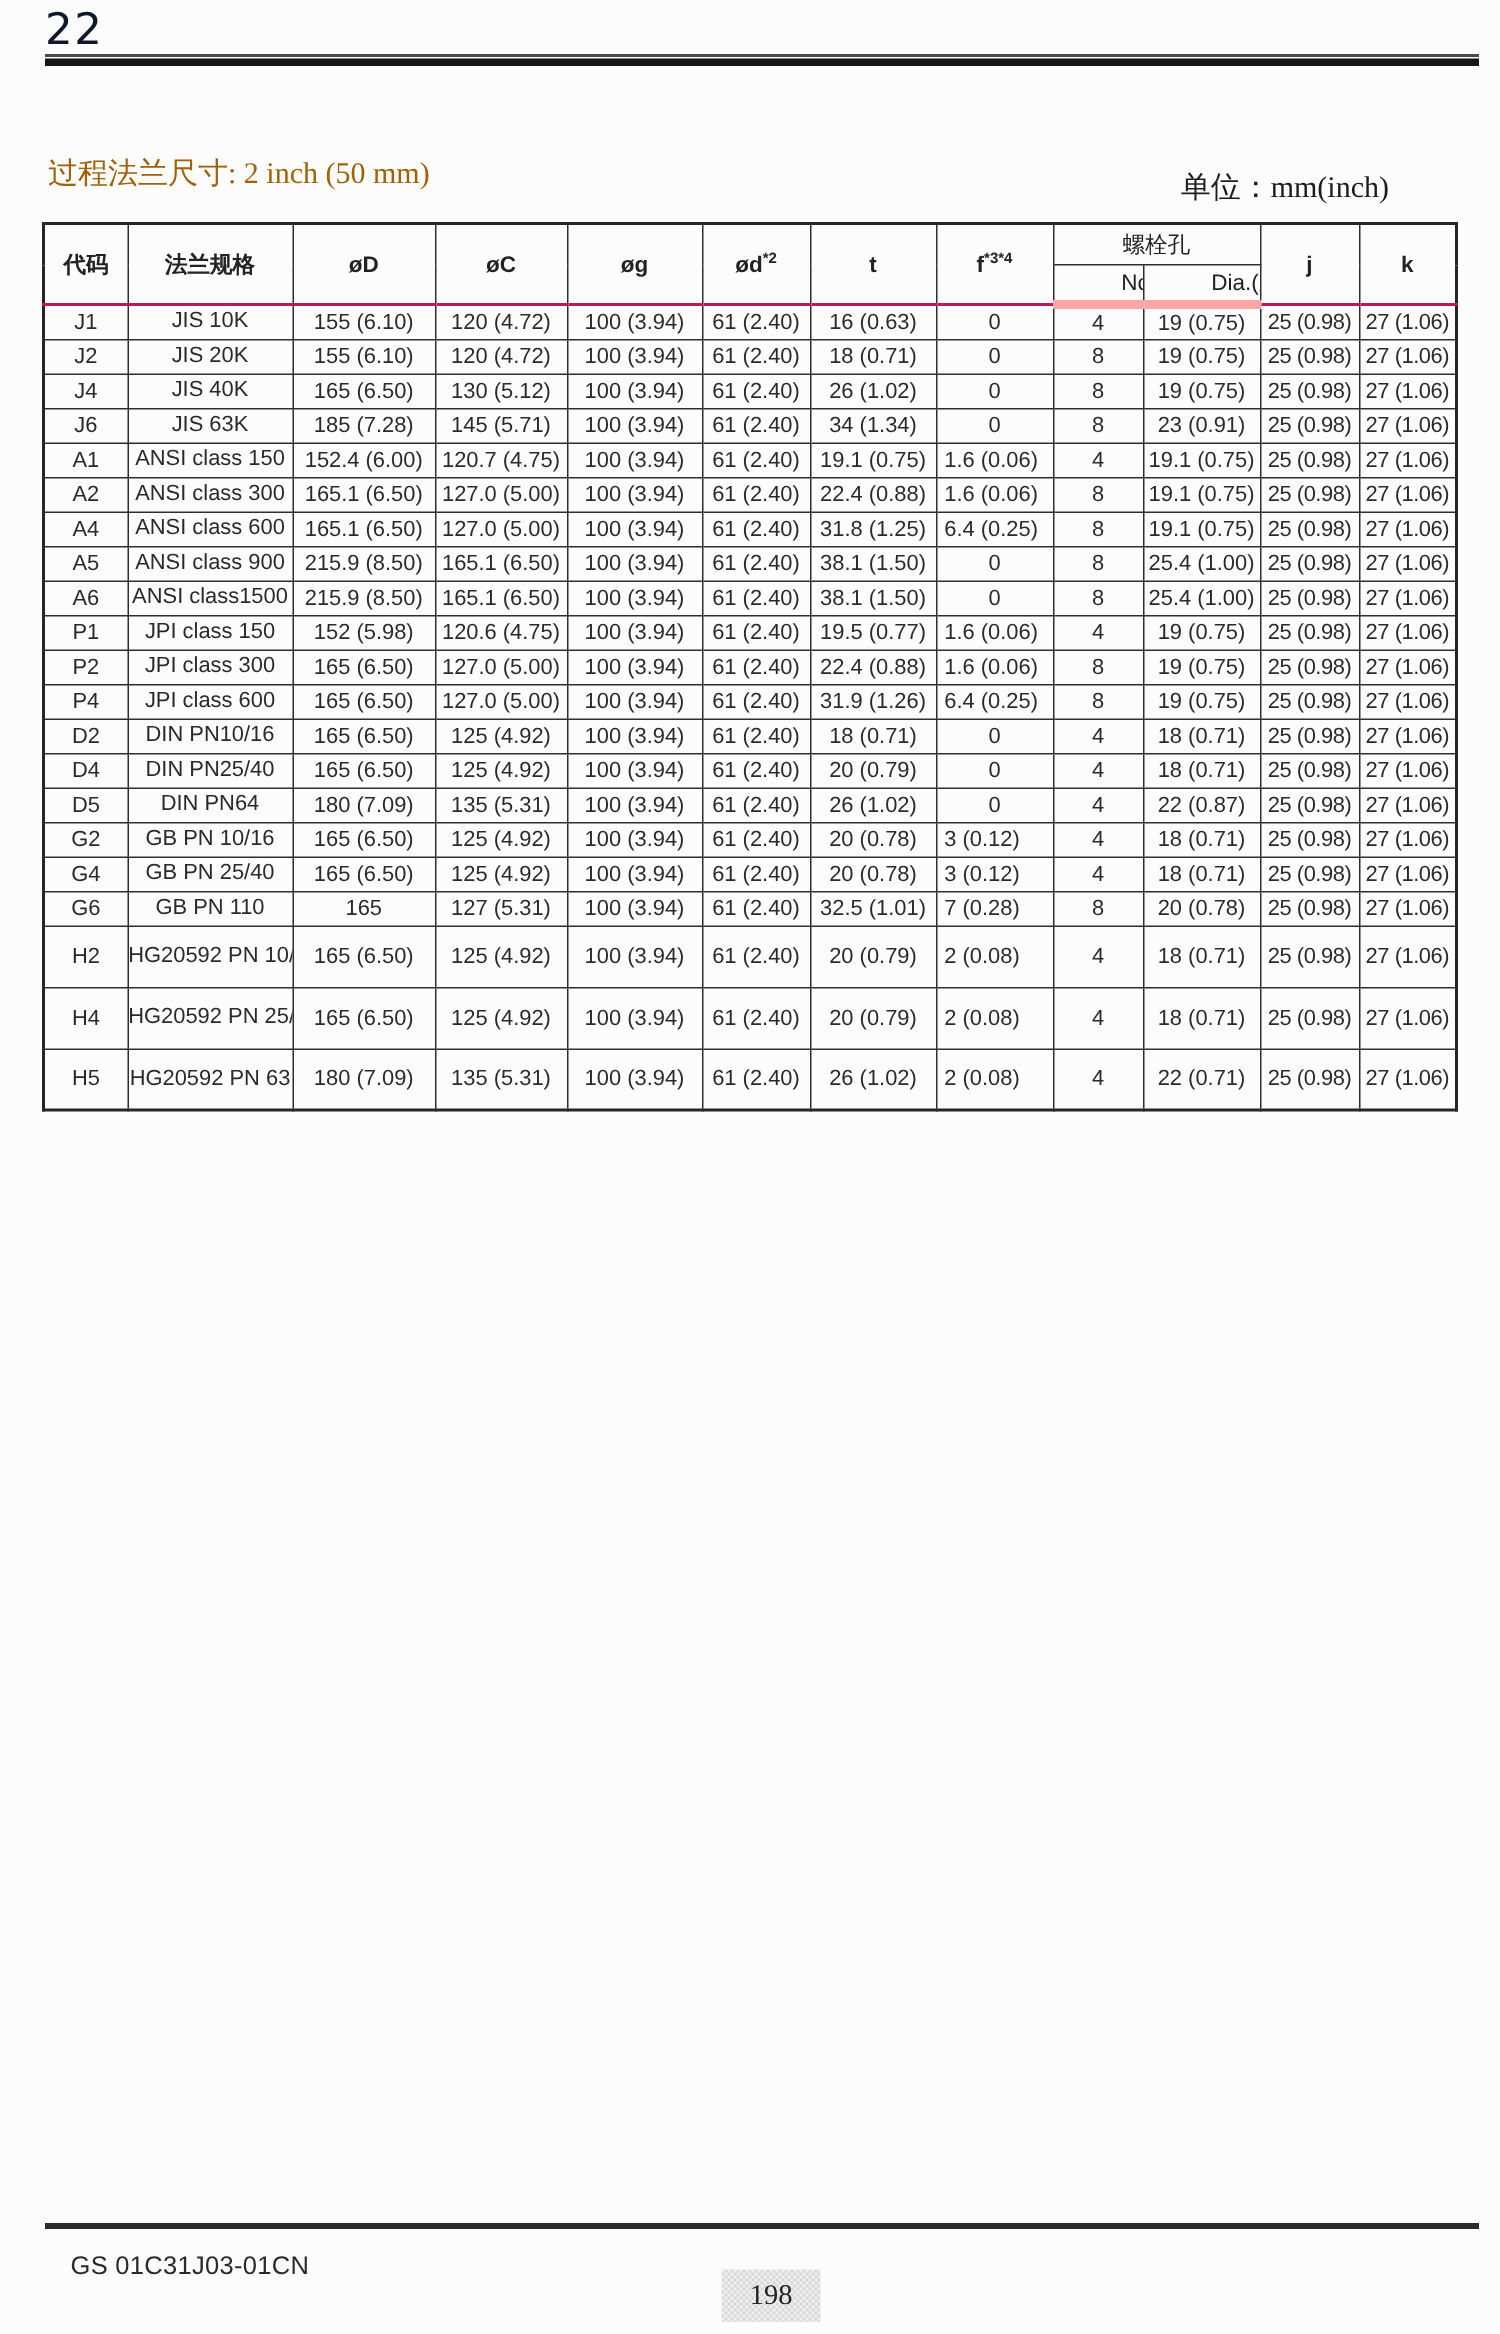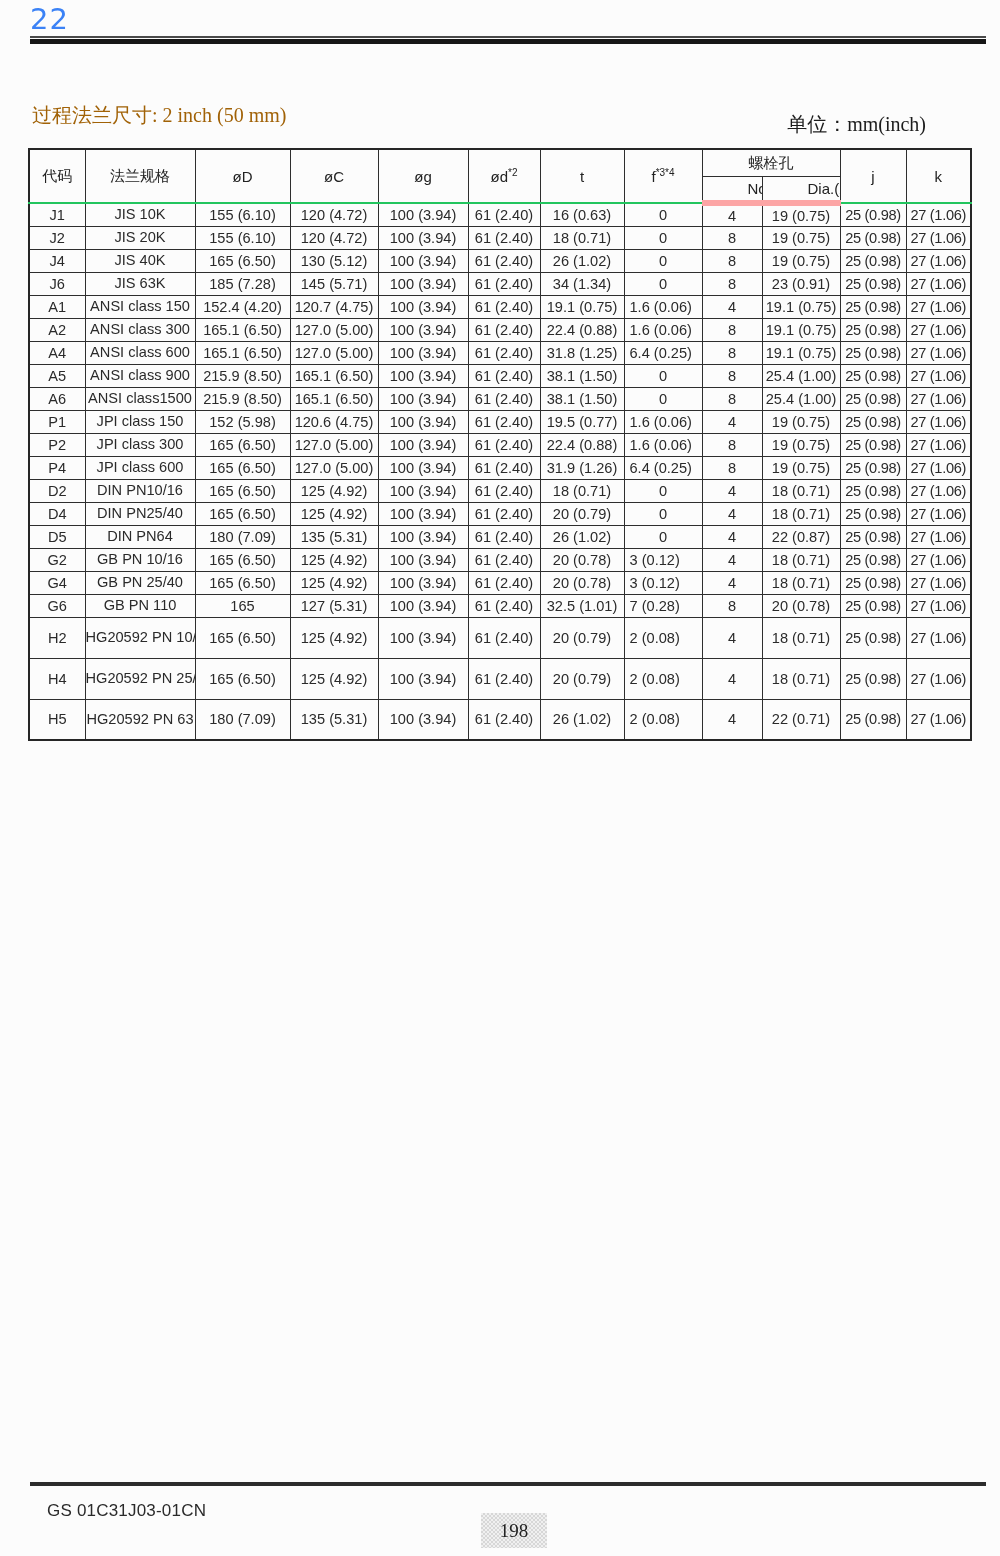--- a/index.html
+++ b/index.html
@@ -4,21 +4,21 @@
 <style>
   html,body{margin:0;padding:0;}
   body{
     width:1000px;height:1556px;position:relative;
     background:#fcfcfc;
     font-family:"Liberation Sans","DejaVu Sans",sans-serif;
     color:#232323;
   }
   .chapter-number{
     position:absolute;left:30px;top:2px;
-    font-size:29px;font-weight:400;letter-spacing:1px;color:#3b82f6;
+    font-size:29px;font-weight:400;letter-spacing:1px;color:#0f172a;
     font-family:"DejaVu Sans","Liberation Sans",sans-serif;
   }
   .rule-thin{position:absolute;left:30px;top:36px;width:956px;height:1.5px;background:#4a4a4a;}
   .rule-thick{position:absolute;left:30px;top:39px;width:956px;height:4.5px;background:#161616;}
 
   .page-title{
     position:absolute;left:32px;top:102px;margin:0;
     font-size:20px;font-weight:400;color:#a16207;
     font-family:"Liberation Serif","DejaVu Serif",serif;
   }
@@ -39,21 +39,21 @@
     border:1px solid #2e2e2e;
     padding:0;margin:0;
     white-space:nowrap;overflow:hidden;
     text-align:center;vertical-align:middle;
     font-weight:400;
   }
   table.flange thead th{font-size:15px;color:#222;}
   table.flange thead tr.h1 th{height:26px;}
   table.flange thead tr.h2 th{height:23px;}
   table.flange thead tr.h2 th{border-bottom:6px solid #fca5a5;padding-left:45px;}
-  table.flange thead th[rowspan]{border-bottom:2px solid #22c55e;}
+  table.flange thead th[rowspan]{border-bottom:2px solid #be185d;font-weight:bold;}
   table.flange tbody tr{height:23px;}
   table.flange tbody tr.tall{height:41px;margin-top:40px;}
   td.cell-spec{text-align:left;padding-left:4px;white-space:pre-line;line-height:17px;}
   td.cell-f.left{text-align:left;padding-left:5px;}
   sup.hdr-sup{font-size:10px;vertical-align:super;letter-spacing:0;}
   .tight{letter-spacing:-0.3px;}
 
   .footer-rule{position:absolute;left:30px;top:1482px;width:956px;height:3.5px;background:#2c2c2c;}
   .doc-code{
     position:absolute;left:47px;top:1501px;
@@ -164,21 +164,21 @@
         <td class="cell-t">34 (1.34)</td>
         <td class="cell-f">0</td>
         <td class="cell-n">8</td>
         <td class="cell-dia">23 (0.91)</td>
         <td class="cell-j tight">25 (0.98)</td>
         <td class="cell-k tight">27 (1.06)</td>
       </tr>
       <tr>
         <td class="cell-code">A1</td>
         <td class="cell-spec">ANSI class 150</td>
-        <td class="cell-oD">152.4 (4.20)</td>
+        <td class="cell-oD">152.4 (6.00)</td>
         <td class="cell-oC">120.7 (4.75)</td>
         <td class="cell-og">100 (3.94)</td>
         <td class="cell-od">61 (2.40)</td>
         <td class="cell-t">19.1 (0.75)</td>
         <td class="cell-f left">1.6 (0.06)</td>
         <td class="cell-n">4</td>
         <td class="cell-dia">19.1 (0.75)</td>
         <td class="cell-j tight">25 (0.98)</td>
         <td class="cell-k tight">27 (1.06)</td>
       </tr>

